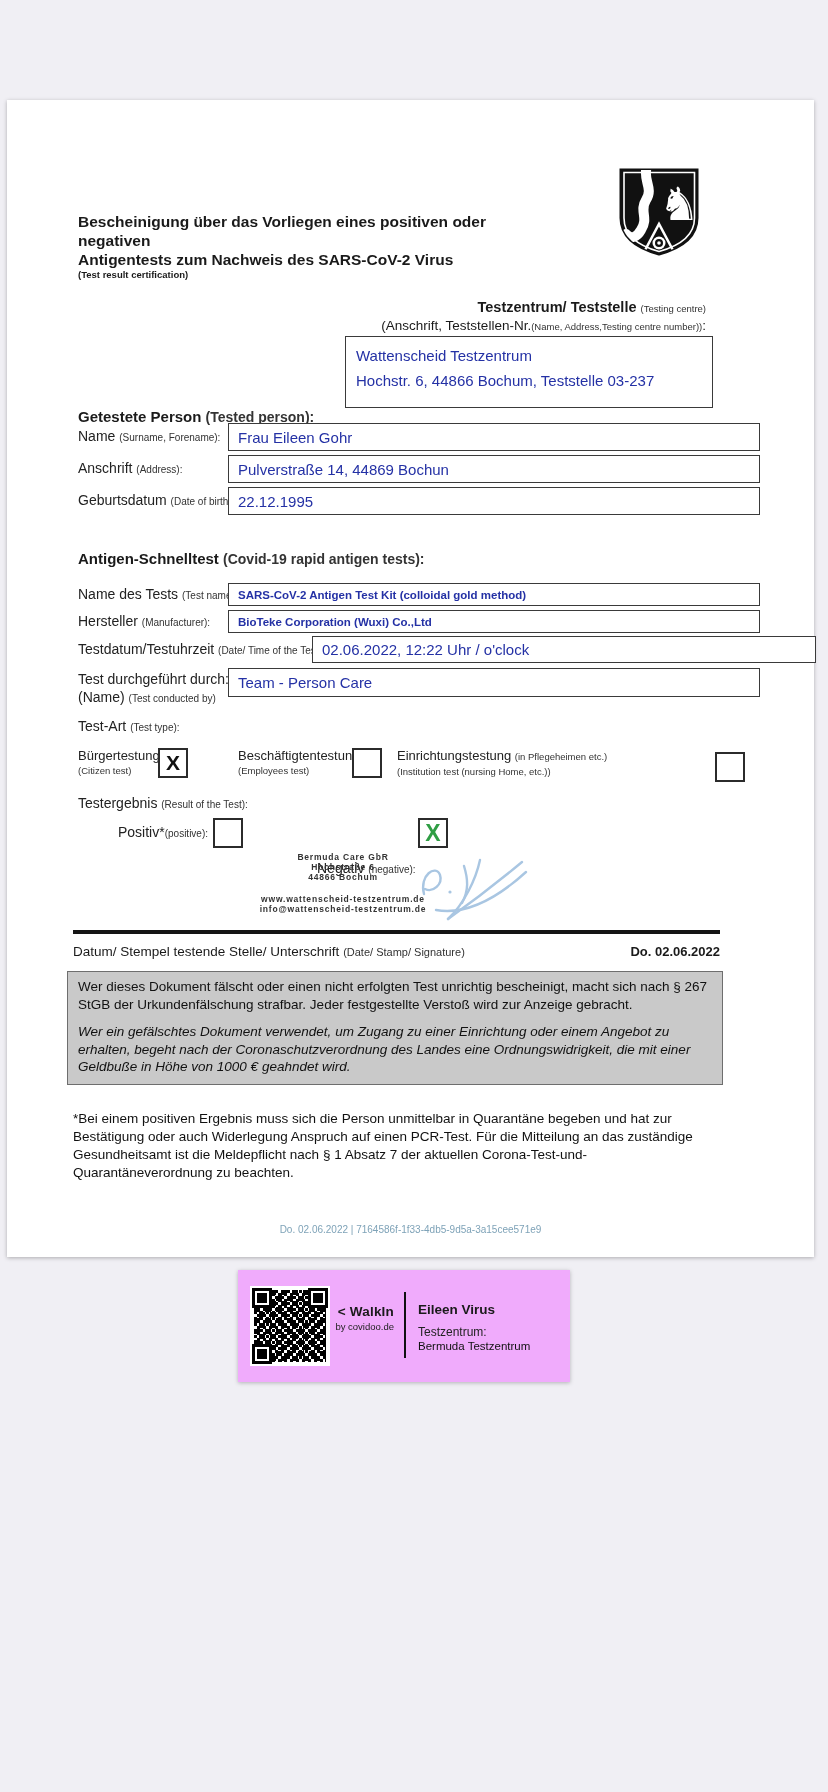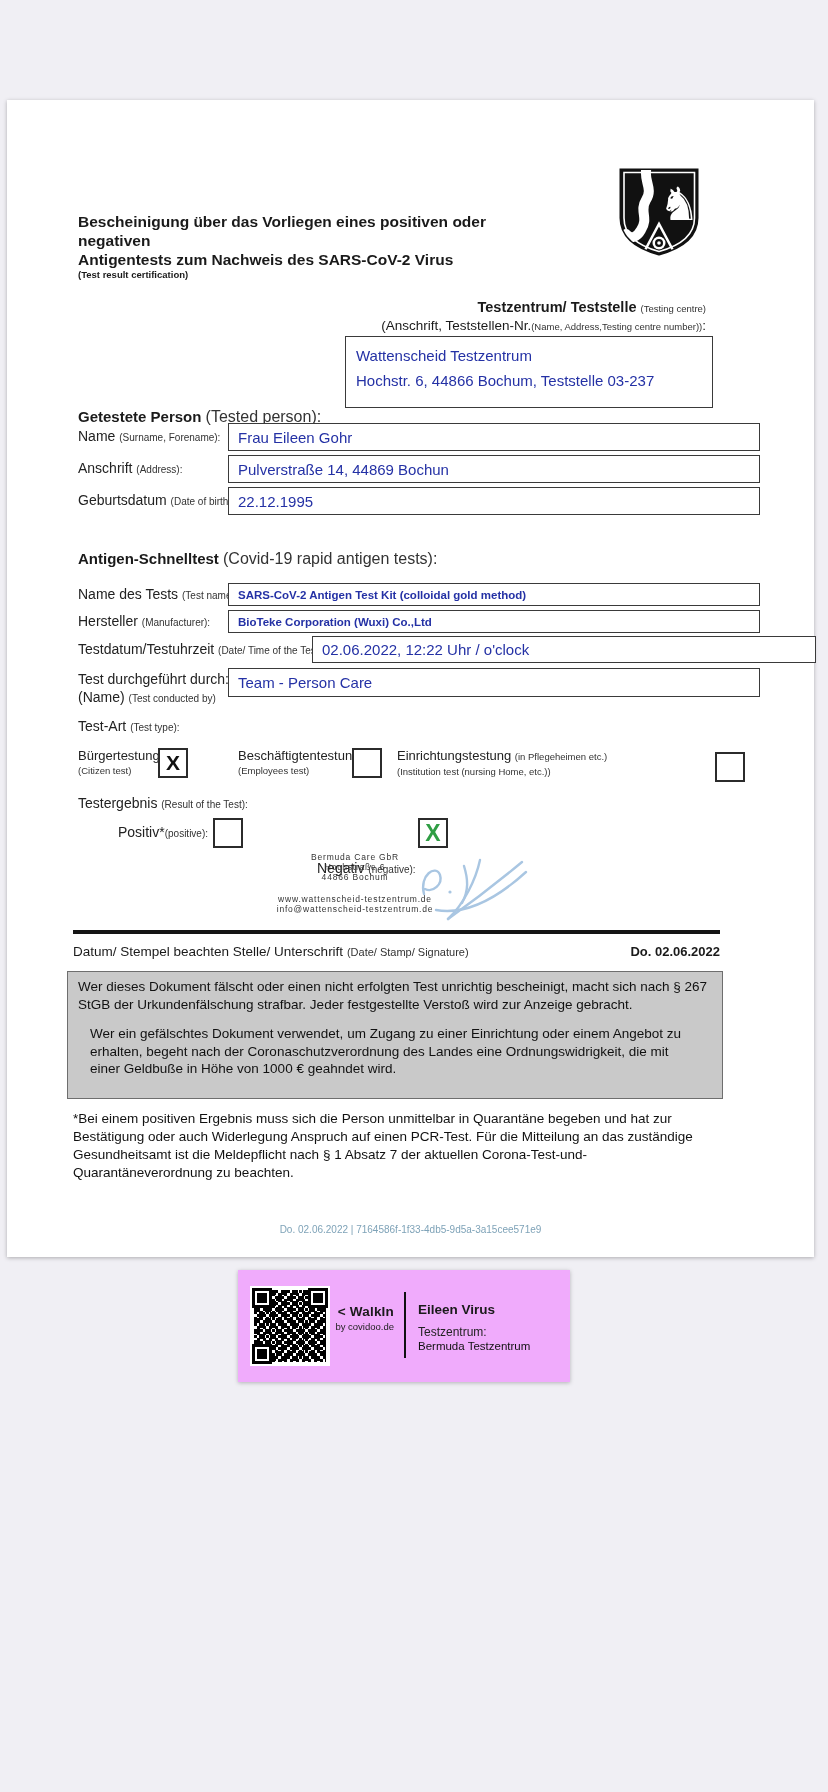--- a/index.html
+++ b/index.html
@@ -21,48 +21,48 @@
   .coat{left:607px;top:66px;width:90px;height:92px;}
   
   .tc-head{left:277px;top:199px;width:422px;text-align:right;line-height:17px;}
   .tc-head .l1{font-size:14.5px;font-weight:bold;}
   .tc-head .small{font-size:9.5px;font-weight:normal;color:#333;}
   .tc-head .l2{font-size:13.5px;}
   .tc-box{left:338px;top:236px;width:368px;height:72px;border:1.5px solid #3a3a3a;box-sizing:border-box;
     padding:6px 10px;font-size:15px;line-height:25px;color:var(--value_blue);}
   
   .sect{font-size:15px;font-weight:bold;}
-  .sect .small{font-size:16px;font-weight:normal;color:#333;}
+  .sect .small{font-size:14px;font-weight:bold;color:#333;}
   
   .flabel{font-size:14px;color:#222;}
   .flabel .small{font-size:10px;color:#333;}
   .fbox{border:1.5px solid #3a3a3a;box-sizing:border-box;background:#fff;
     color:var(--value_blue);display:flex;align-items:center;padding:0 9px;}
   .v15{font-size:15px;}
   .v11{font-size:11.5px;font-weight:600;}
   
   .cb{border:2px solid #2b2b2b;box-sizing:border-box;width:30px;height:30px;background:#fff;
     display:flex;align-items:center;justify-content:center;font-size:21px;font-weight:bold;color:#111;}
   .cb.green{color:var(--check_green);font-size:23px;}
   .cbl{font-size:13px;line-height:15px;color:#222;}
   .cbl .small{font-size:9.5px;color:#333;}
   
-  .stamp{left:258px;top:752px;width:180px;text-align:center;font-size:8.5px;line-height:10px;
-    letter-spacing:.8px;color:#333;font-weight:400;white-space:nowrap;}
+  .stamp{left:246px;top:752px;width:180px;text-align:center;font-size:8.5px;line-height:10px;
+    letter-spacing:.8px;color:#333;font-weight:700;white-space:nowrap;}
   .stamp .gap{height:12px;}
   .sig{left:393px;top:742px;}
   .rule{left:66px;top:830px;width:647px;height:3.5px;background:#151515;}
   .datumrow{left:66px;top:844px;width:647px;display:flex;justify-content:space-between;align-items:flex-start;}
   .datumrow .lab{font-size:13.5px;}
   .datumrow .lab .small{font-size:11px;color:#333;}
   .datumrow .date{font-size:13px;font-weight:600;}
   .warn{left:60px;top:871px;width:656px;box-sizing:border-box;background:var(--warning_bg);
     border:1.5px solid #6e6e6e;padding:6px 10px 8px 10px;font-size:13.5px;line-height:17.5px;color:#111;}
   .warn p{margin:0 0 10px 0;}
-  .warn p:last-child{margin:12px;}
+  .warn p:last-child{margin:0;font-style:italic;}
   .note{left:66px;top:1010px;width:642px;font-size:13.5px;line-height:18px;color:#111;}
   .pfooter{left:0;top:1124px;width:807px;text-align:center;font-size:10px;color:var(--footer_blue);}
   
   .card{position:absolute;left:238px;top:1270px;width:332px;height:112px;background:#f0abfc;
     box-shadow:0 1px 4px rgba(0,0,0,.25);}
   .qr{position:absolute;left:12px;top:16px;width:80px;height:80px;background:#fff;padding:2px;box-sizing:border-box;}
   .qr .noise{position:absolute;inset:4px;
     background:
       repeating-conic-gradient(#000 0% 25%, transparent 0% 50%) 0 0/11px 11px,
       repeating-conic-gradient(#000 0% 25%, #fff 0% 50%) 0 0/6px 6px;}
@@ -263,21 +263,21 @@
         <path d="M80,18 C76,37 64,62 48,77"></path>
         <path d="M48,77 C72,60 98,40 122,20"></path>
         <path d="M36,68 C70,74 104,50 126,30"></path>
       </g>
     </svg>
   </div>
 
   <div class="abs rule"></div>
   <div class="abs datumrow">
     <div class="lab">
-      <span>Datum/ Stempel beachten Stelle/ Unterschrift</span>
+      <span>Datum/ Stempel testende Stelle/ Unterschrift</span>
       <span class="small">(Date/ Stamp/ Signature)</span>
     </div>
     <div class="date">Do. 02.06.2022</div>
   </div>
 
   <div class="abs warn">
     <p>Wer dieses Dokument fälscht oder einen nicht erfolgten Test unrichtig bescheinigt, macht sich nach § 267 StGB der Urkundenfälschung strafbar. Jeder festgestellte Verstoß wird zur Anzeige gebracht.</p>
     <p>Wer ein gefälschtes Dokument verwendet, um Zugang zu einer Einrichtung oder einem Angebot zu erhalten, begeht nach der Coronaschutzverordnung des Landes eine Ordnungswidrigkeit, die mit einer Geldbuße in Höhe von 1000 € geahndet wird.</p>
   </div>
 

